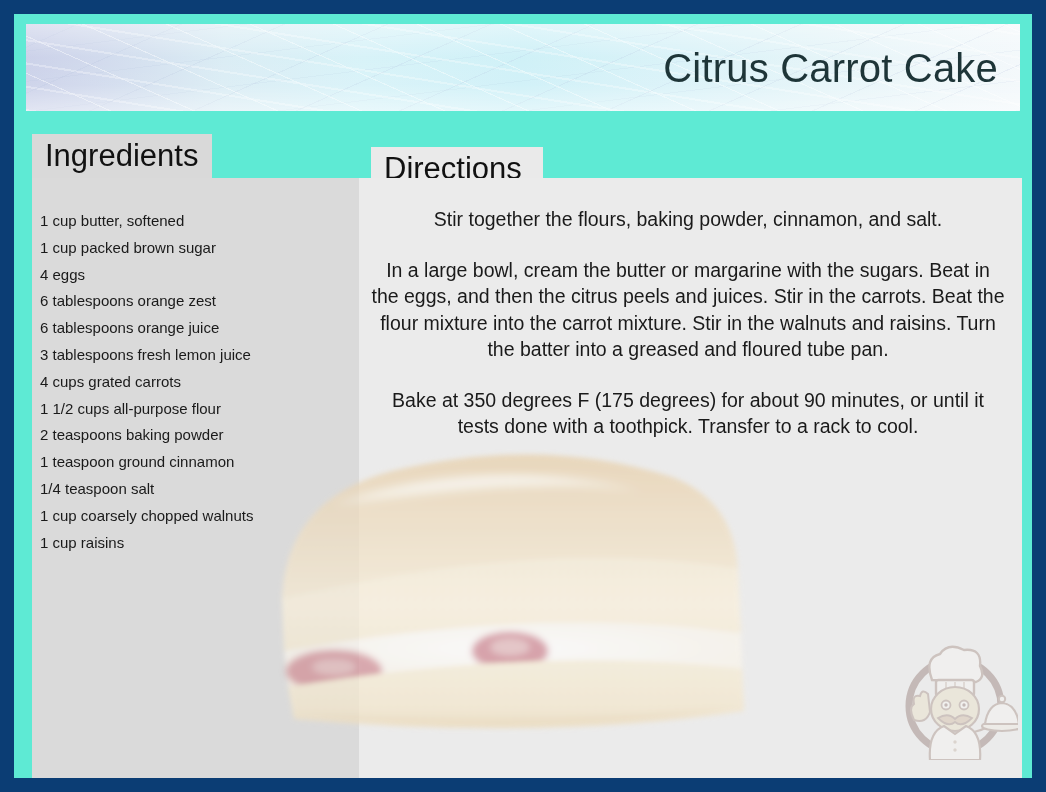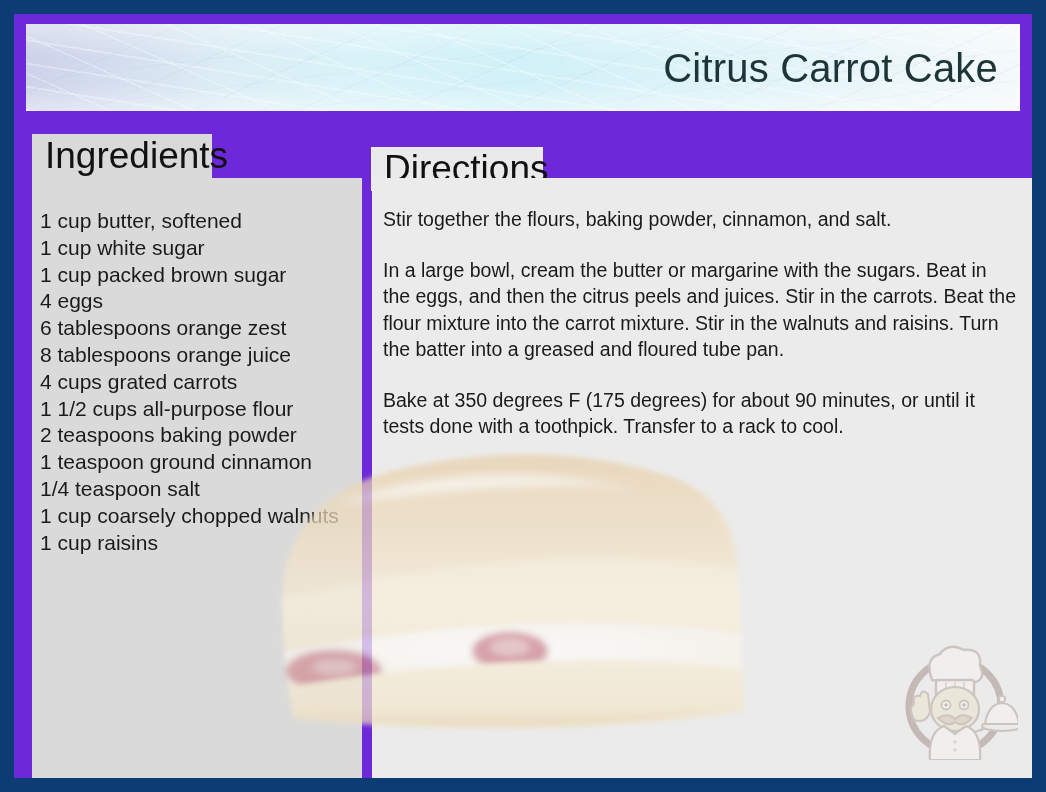--- a/index.html
+++ b/index.html
@@ -8,21 +8,21 @@
     width: 1046px;
     height: 792px;
     overflow: hidden;
     font-family: "Liberation Sans", sans-serif;
   }
 
   #recipe-card {
     position: relative;
     width: 1046px;
     height: 792px;
-    background: #6d28d9;
+    background: #5eead4;
     border: 14px solid #0b3d74;
     overflow: hidden;
     text-decoration: underline;
   }
 
   
   #banner {
     position: absolute;
     left: 12px;
     top: 10px;
@@ -61,46 +61,46 @@
     letter-spacing: .2px;
     white-space: nowrap;
   }
 
   
   .tab {
     position: absolute;
     height: 44px;
     line-height: 44px;
     padding-left: 13px;
-    font-size: 37px;
+    font-size: 31px;
     font-weight: 400;
     color: #111111;
     white-space: nowrap;
   }
   .panel {
     position: absolute;
     bottom: 0;
   }
 
   #ingredients-tab   { left: 18px;  top: 120px; width: 180px; background: #d9d9d9; }
   #ingredients-panel { left: 18px;  top: 164px; width: 330px; background: #dadada; }
 
   #directions-tab    { left: 357px; top: 120px; width: 172px; background: #eaeaea; margin-top: 13px; }
-  #directions-panel  { left: 358px; top: 164px; width: 663px; background: #ebebeb; }
+  #directions-panel  { left: 345px; top: 164px; width: 663px; background: #ebebeb; text-align: center; }
 
   
   #ingredients-list {
     position: absolute;
     left: 8px;
     top: 30px;
     right: 4px;
     list-style: none;
   }
   #ingredients-list li {
-    font-size: 21px;
+    font-size: 15px;
     line-height: 26.8px;
     color: #1a1a1a;
     white-space: nowrap;
   }
 
   
   #directions-body {
     position: absolute;
     left: 11px;
     top: 28px;
@@ -145,25 +145,25 @@
   <div id="banner">
     <div id="banner-weave"></div>
     <div id="banner-sheen"></div>
     <div id="recipe-title">Citrus Carrot Cake</div>
   </div>
 
   <div class="tab" id="ingredients-tab">Ingredients</div>
   <div class="panel" id="ingredients-panel">
     <ul id="ingredients-list">
       <li>1 cup butter, softened</li>
-      <li>1 cup white sugar</li>
       <li>1 cup packed brown sugar</li>
       <li>4 eggs</li>
       <li>6 tablespoons orange zest</li>
-      <li>8 tablespoons orange juice</li>
+      <li>6 tablespoons orange juice</li>
+      <li>3 tablespoons fresh lemon juice</li>
       <li>4 cups grated carrots</li>
       <li>1 1/2 cups all-purpose flour</li>
       <li>2 teaspoons baking powder</li>
       <li>1 teaspoon ground cinnamon</li>
       <li>1/4 teaspoon salt</li>
       <li>1 cup coarsely chopped walnuts</li>
       <li>1 cup raisins</li>
     </ul>
   </div>
 

